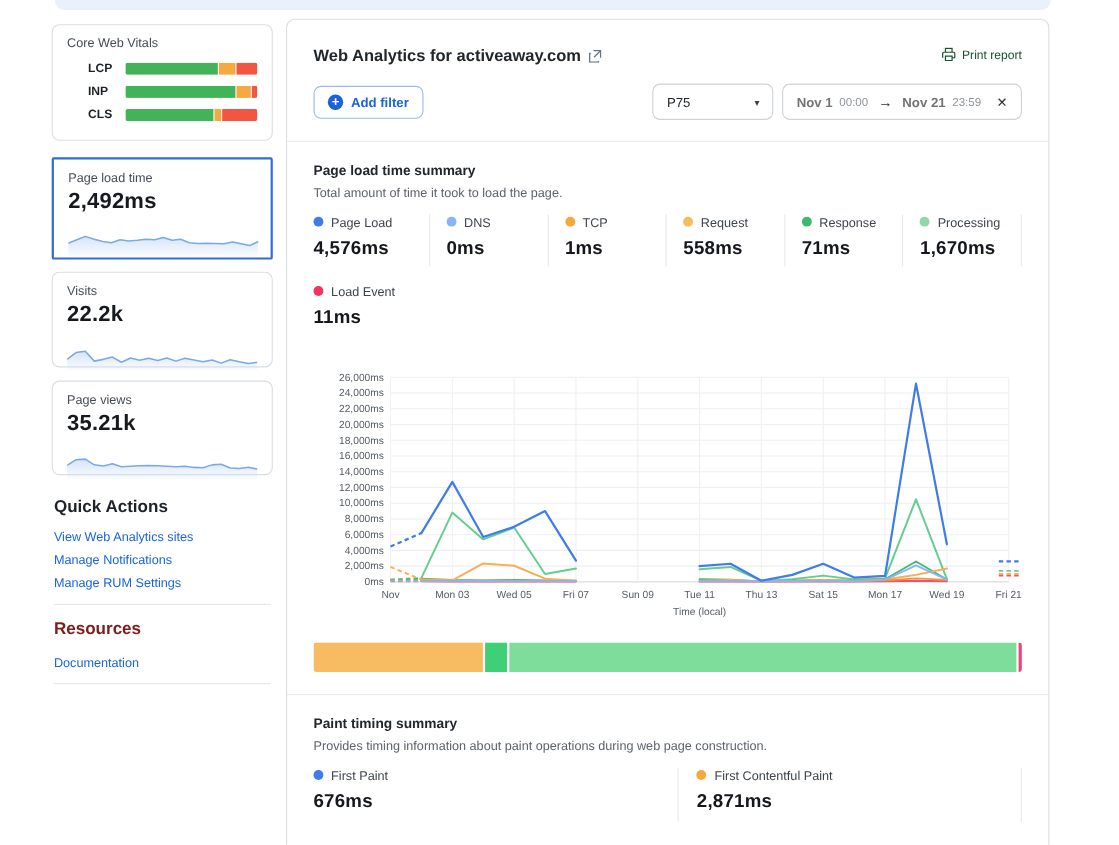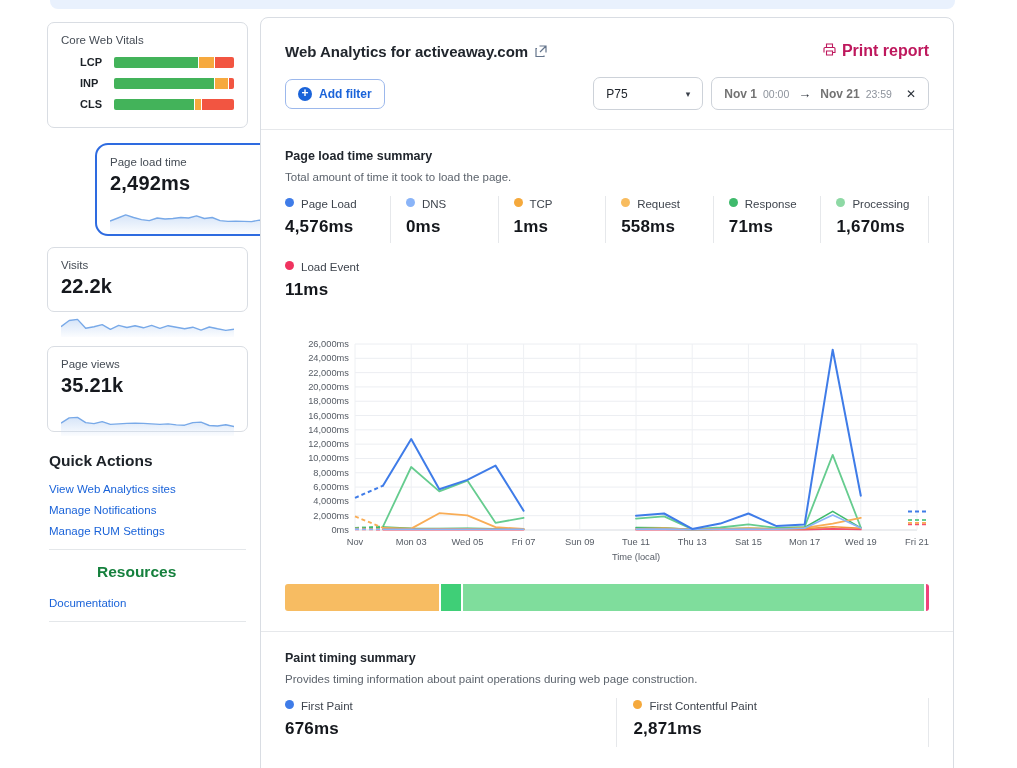--- a/index.html
+++ b/index.html
@@ -6,52 +6,52 @@
   html,body { width:1017px; height:768px; background:#ffffff; overflow:hidden;
     font-family:"Liberation Sans", sans-serif; color:#21262d; position:relative; }
 
   .topbar { position:absolute; left:50px; top:0; width:905px; height:9px;
     background:#e9f1fd; border-radius:0 0 8px 8px; }
 
   
   .sidebar { position:absolute; left:47px; top:0; width:201px; height:768px; }
   .side-card { position:absolute; left:0; width:201px; background:#fff;
     border:1px solid #d9dde3; border-radius:7px; padding:11px 13px; }
-  .side-card.selected { border:2px solid #2e6be0; border-radius:13px;margin-left:48px; }
+  .side-card.selected { border:2px solid #2e6be0; border-radius:2px; }
   .card-label { font-size:11.5px; color:#454c55; }
   .card-value { font-size:20px; font-weight:bold; color:#16191e; margin-top:4px; letter-spacing:.2px; }
   .spark { display:block; margin-top:5px; }
 
   .cwv-card { top:22px; height:106px; }
   .cwv-rows { margin-top:10px; display:flex; flex-direction:column; gap:9px; }
   .cwv-row { display:flex; align-items:center; gap:9px;margin-left:19px; }
   .cwv-label { font-size:11px; font-weight:bold; color:#1d2228; width:25px; }
   .cwv-bar { flex:1; height:11px; display:flex; border-radius:2px; overflow:hidden; }
   .cwv-seg { height:100%; }
   .cwv-seg + .cwv-seg { margin-left:1px; }
 
   .card-plt { top:143px; height:93px; }
-  .card-visits { top:247px; height:65px; }
+  .card-visits { top:247px; height:87px; }
   .card-views { top:346px; height:86px; }
 
   .qa-block { position:absolute; left:2px; top:452px; width:197px; }
   .qa-title { font-size:15.5px; font-weight:bold; color:#1d2228; margin-bottom:13px; }
   .qa-link { display:block; font-size:11.5px; color:#1a63d9; 
     margin-bottom:9px; cursor:pointer; }
   .side-hr { border:none; border-top:1px solid #e4e7ea; margin:12px 0 13px; }
-  .res-title { font-size:15.5px; font-weight:bold; color:#15803d; margin-bottom:16px;margin-left:48px; }
+  .res-title { font-size:15.5px; font-weight:bold; color:#7f1d1d; margin-bottom:16px; }
 
   
   .main-card { position:absolute; left:260px; top:17px; width:694px; height:760px;
     background:#fff; border:1px solid #d9dde3; border-radius:8px; }
   .mc-header { padding:24px 24px 0 24px; }
   .title-row { display:flex; align-items:center; justify-content:space-between;text-align:right; }
   .page-title { font-size:15px; font-weight:bold; color:#21262d; display:flex; align-items:center; gap:7px; }
   .ext-ic { display:inline-flex; color:#64748b; cursor:pointer; }
-  .print-link { display:flex; align-items:center; gap:6px; color:#be185d; font-size:16px; cursor:pointer;font-weight:bold; }
+  .print-link { display:flex; align-items:center; gap:6px; color:#14532d; font-size:11px; cursor:pointer; }
   .controls-row { display:flex; justify-content:space-between; align-items:center; margin-top:17px; padding-bottom:19px; }
   .add-filter { display:inline-flex; align-items:center; gap:7px; border:1px solid #9cb8ec;
     background:#fff; color:#1a63d9; font-size:12px; font-weight:bold; border-radius:7px;
     height:30px; padding:0 12px; cursor:pointer; font-family:inherit; }
   .plus-ic { width:14px; height:14px; border-radius:50%; background:#1a63d9; color:#fff;
     font-size:12px; line-height:13px; text-align:center; font-weight:bold; }
   .right-controls { display:flex; gap:8px; align-items:center; }
   .select-box { width:110px; height:33px; border:1px solid #cdd2d9; border-radius:7px;
     display:flex; align-items:center; justify-content:space-between; padding:0 12px;
     font-size:12px; color:#21262d; cursor:pointer; background:#fff; }

